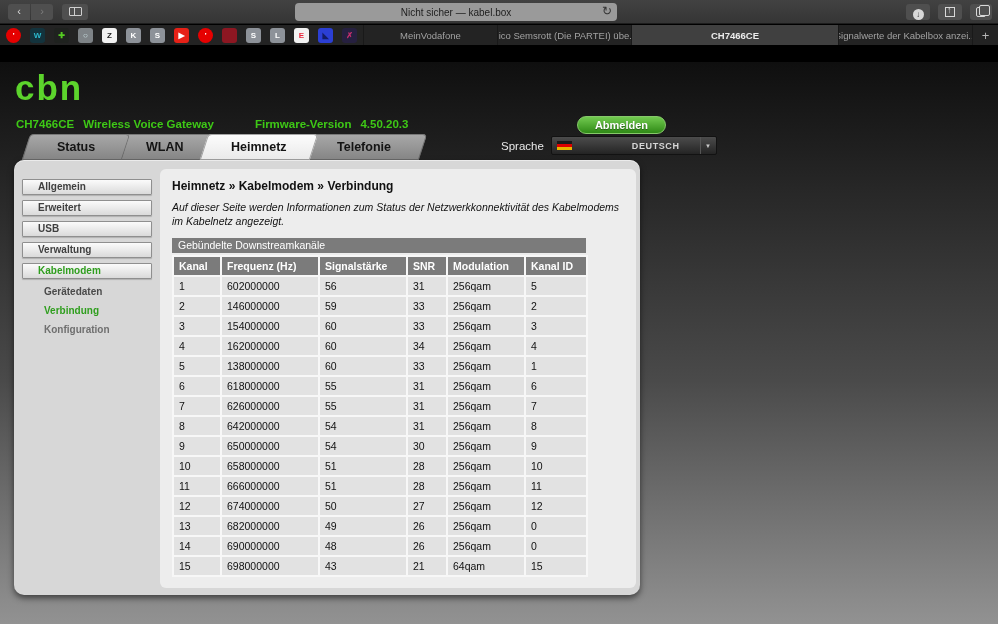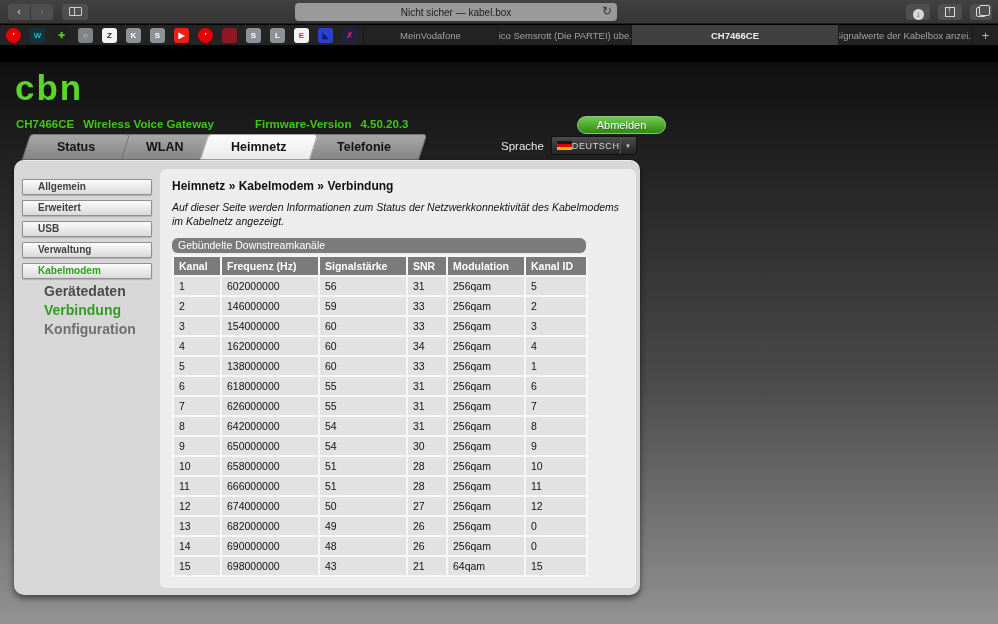--- a/index.html
+++ b/index.html
@@ -48,62 +48,62 @@
   
   .page { position:absolute; top:62px; left:0; width:998px; height:579px;
     background:linear-gradient(180deg,#0f0f0f 0%,#272727 22%,#4a4a4a 55%,#979797 100%); }
   .logo { position:absolute; left:15px; top:6px; color:#5cd42c; font-size:35px; font-weight:bold;
     letter-spacing:2px; }
   .modelline { position:absolute; left:16px; top:56px; color:#3ec816; font-size:11.5px; font-weight:bold; }
   .modelline span { margin-right:9px; }
   .modelline .fw { margin-left:32px; }
   .logout { position:absolute; left:577px; top:54px; width:89px; height:18px; border-radius:9px;
     background:linear-gradient(#72ca50,#2f8a16); border:1px solid #86c96a; color:#fff;
-    font-size:11px; font-weight:normal; text-align:center; line-height:16px;
+    font-size:11px; font-weight:bold; text-align:center; line-height:16px;
     text-shadow:0 1px 1px rgba(0,0,0,.4); }
 
   .navtabs { position:absolute; left:26px; top:72px; height:26px; display:flex; }
   .navtab { position:relative; height:26px; margin-right:-9px; transform:skewX(-18deg);
     border-radius:4px 4px 0 0; background:linear-gradient(#a9a9a9,#848484);
     box-shadow:inset 0 0 0 1px rgba(60,60,60,.45); display:flex; align-items:center;
     justify-content:center; }
   .navtab .lbl { transform:skewX(18deg); font-size:12.5px; font-weight:bold; color:#141414; }
   .navtab.active { background:linear-gradient(#fdfdfd,#e9e9e9); z-index:9; }
   .nt0{width:100px;z-index:4;} .nt1{width:96px;z-index:3;} .nt2{width:110px;} .nt3{width:118px;z-index:2;}
 
   .langwrap { position:absolute; left:501px; top:74px; display:flex; align-items:center; }
   .langlabel { color:#e8e8e8; font-size:11.5px; margin-right:7px; }
   .langbtn { height:19px; display:flex; align-items:center; border:1px solid #121212; border-radius:2px;
     background:linear-gradient(#4c4c4c,#242424); padding-left:5px; }
   .flag { width:15px; height:9px;
     background:linear-gradient(#1a1a1a 33%,#d00 33%,#d00 66%,#e8b400 66%); }
-  .langtext { color:#d6d6d6; font-size:9px; font-weight:normal; letter-spacing:.6px; margin:0 0; }
+  .langtext { color:#d6d6d6; font-size:9px; font-weight:bold; letter-spacing:.6px; margin:0 20px;padding-left:40px; }
   .langarrow { width:16px; align-self:stretch; border-left:1px solid #555; color:#c8c8c8;
     font-size:6px; display:flex; align-items:center; justify-content:center; }
 
   
   .card { position:absolute; left:14px; top:98px; width:626px; height:435px; background:#d7d7d7;
     border-radius:10px; box-shadow:0 3px 6px rgba(0,0,0,.55), inset 0 1px 0 rgba(255,255,255,.5); }
   .side { position:absolute; left:8px; top:19px; width:140px; }
   .pillbtn { width:130px; height:16px; margin:0 0 5px 0; border:1px solid #8f8f8f; border-radius:1px;
     background:linear-gradient(#fbfbfb,#dadada); font-size:10px; font-weight:bold; color:#3f3f3f;
     line-height:14px; padding-left:15px; box-shadow:0 1px 1px rgba(0,0,0,.18); }
   .pillbtn.on { color:#2f9e1e; }
-  .sidelink { font-size:14px; font-weight:bold; color:#4a4a4a; padding-left:22px; line-height:15px;
+  .sidelink { font-size:10px; font-weight:bold; color:#4a4a4a; padding-left:22px; line-height:15px;
     margin-bottom:4px; }
   .sidelink.on { color:#2f9e1e; }
   .sidelink.dim { color:#6f6f6f; }
 
   .panel { position:absolute; left:146px; top:9px; width:476px; height:419px; background:#ededed;
     border-radius:6px; padding:10px 12px; overflow:hidden; }
   .crumb { font-size:12px; font-weight:bold; color:#111; }
   .desc { margin-top:8px; font-size:10.5px; line-height:13.5px; color:#111; width:448px;font-style:italic; }
   .tblwrap { margin-top:10px; width:414px; }
   .tbltitle { background:#7b7b7b; color:#fff; font-size:10.5px; height:15px; line-height:15px;
-    padding-left:6px; margin-bottom:2px;border-radius:6px; }
+    padding-left:6px; margin-bottom:2px; }
   table { border-collapse:collapse; width:414px; table-layout:fixed; }
   th { background:#7b7b7b; color:#fff; font-size:10.5px; font-weight:bold; text-align:left;
     padding:3px 5px; border:2px solid #f7f7f7; }
   td { background:#e2e2e2; color:#111; font-size:10.5px; text-align:left; padding:3px 5px;
     border:2px solid #f7f7f7; height:13px; }
   col.c0{width:48px;} col.c1{width:98px;} col.c2{width:88px;} col.c3{width:40px;}
   col.c4{width:78px;} col.c5{width:62px;}
 </style>
 </head>
 <body>

